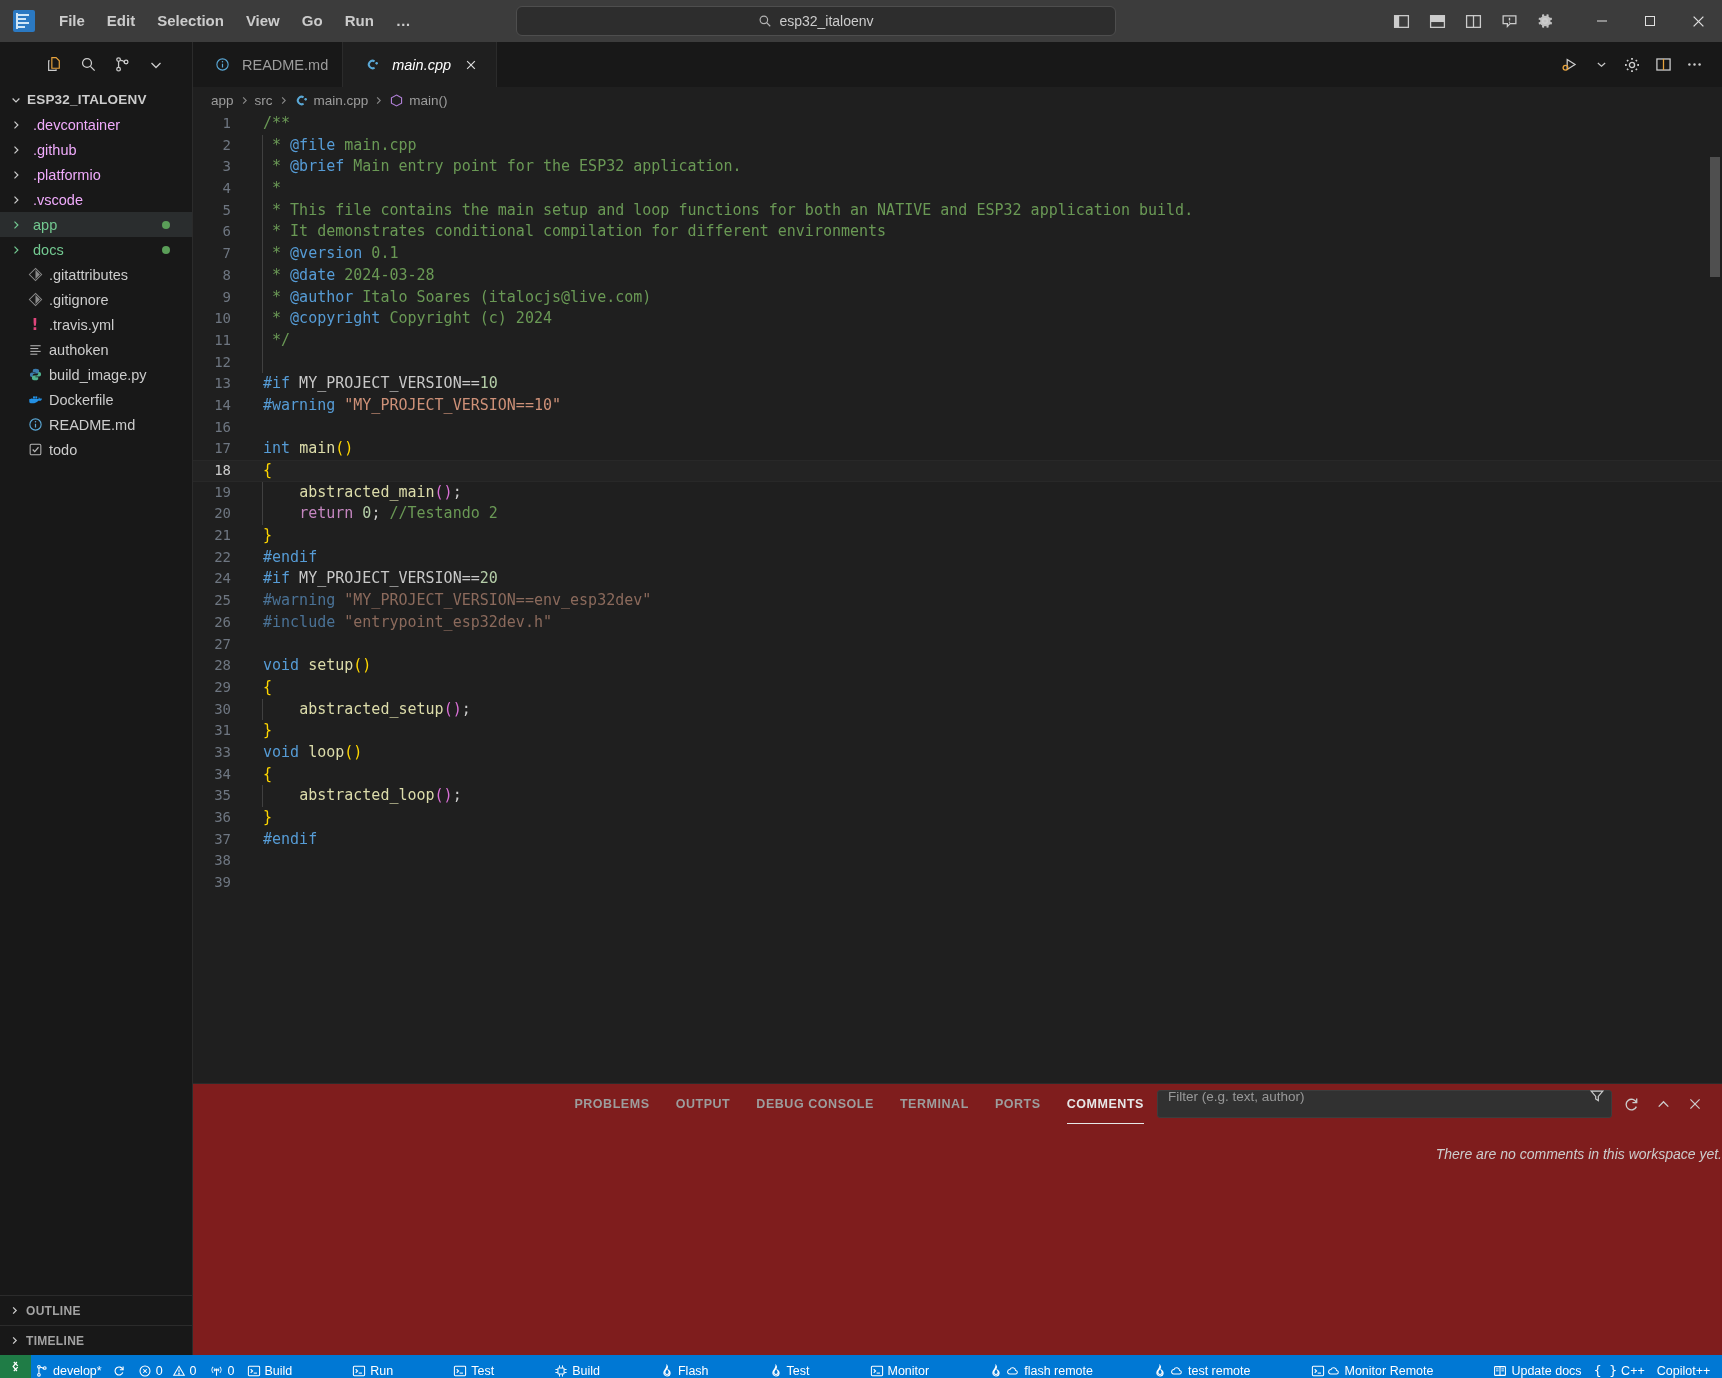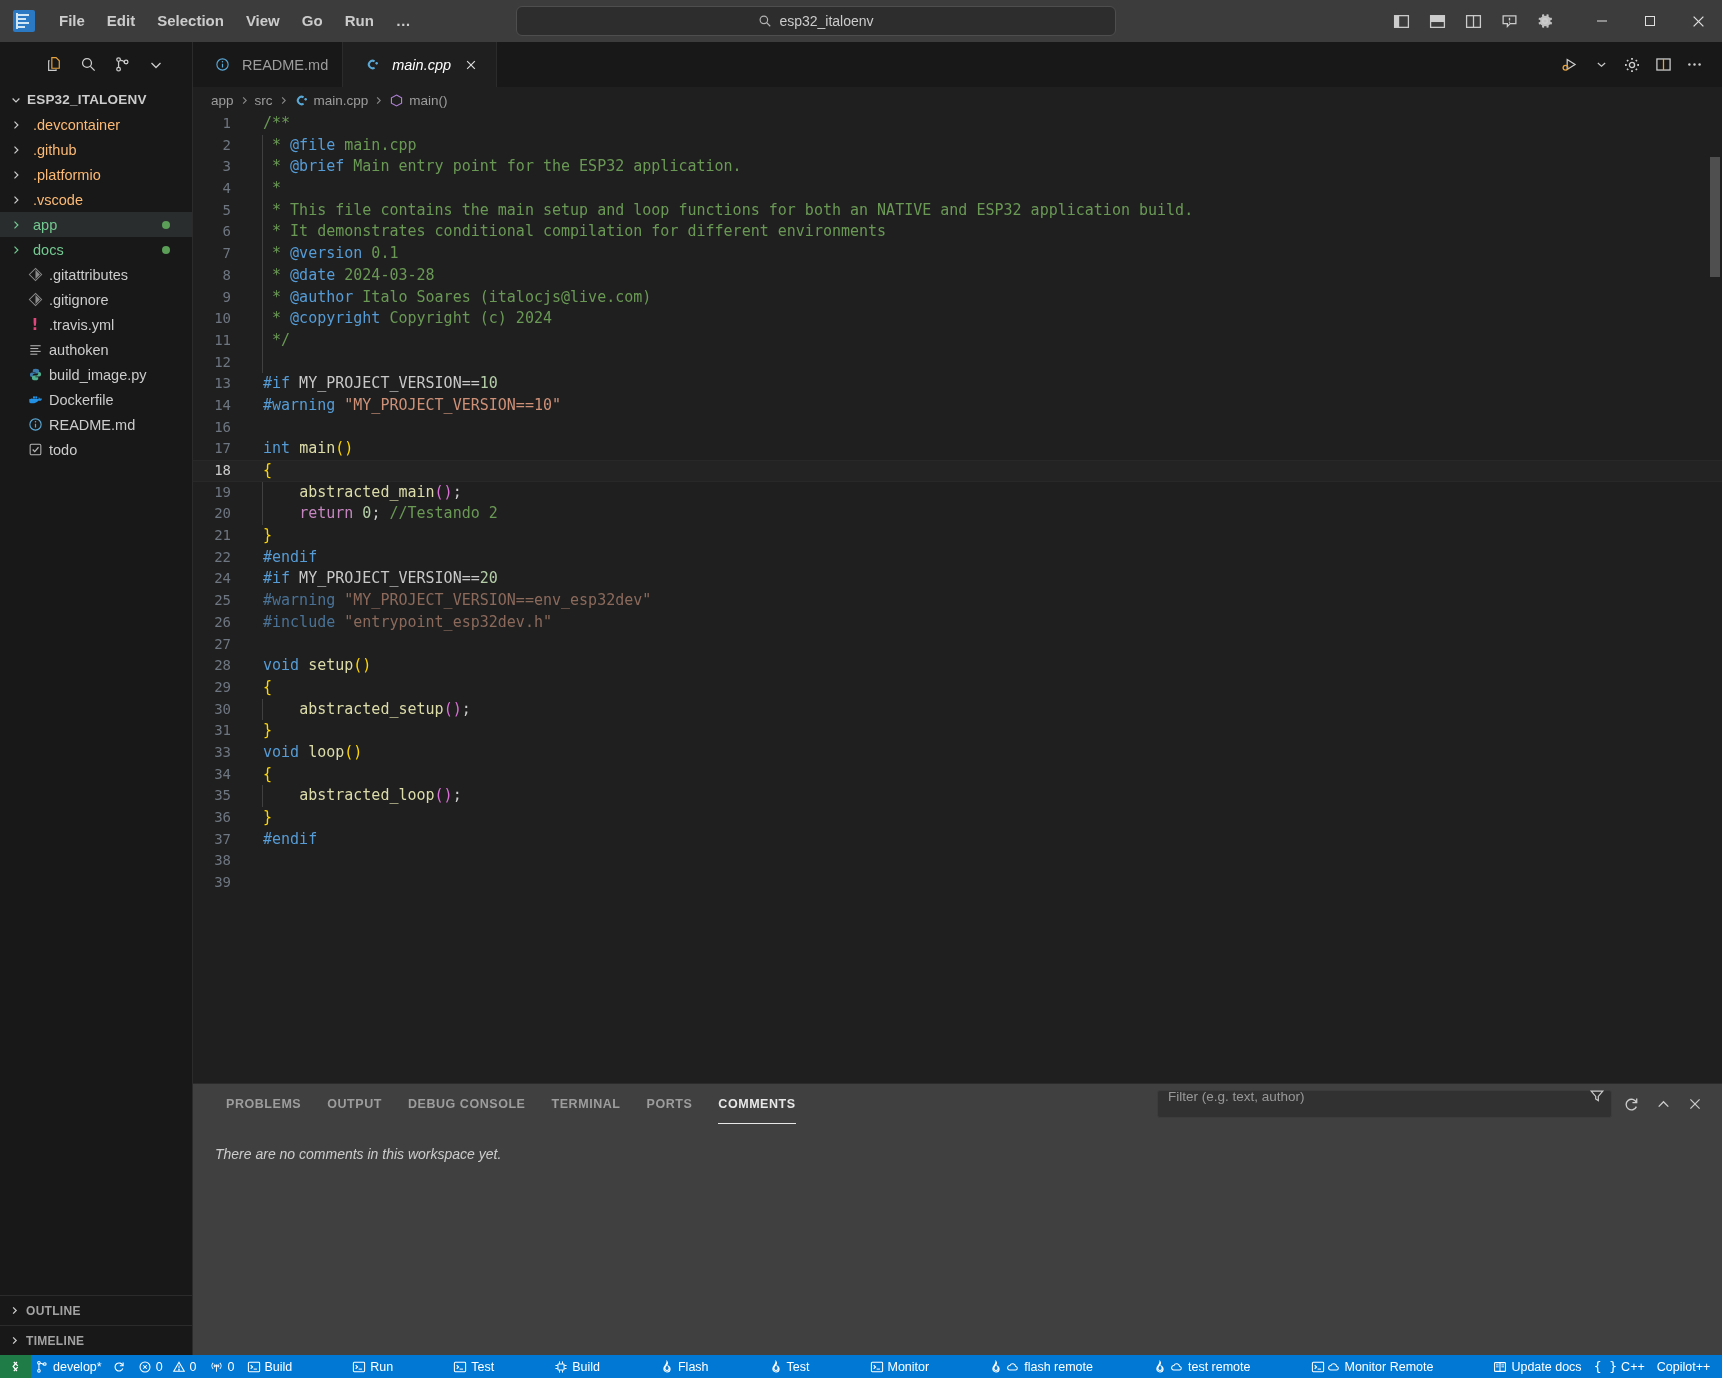--- a/index.html
+++ b/index.html
@@ -67,21 +67,21 @@
   .tree-row {
     height: 25px; display: flex; align-items: center; font-size: 14.5px;
     color: #cccccc; padding-left: 8px; position: relative; white-space: nowrap;
   }
   .tree-row.root { font-weight: bold; font-size: 13.5px; letter-spacing: .2px; }
   .tree-row.selected { background: #2a2d2e; }
   .chev { width: 16px; display:inline-flex; align-items:center; justify-content:center; color:#cccccc; flex:0 0 16px;}
   .chev svg { display:block; }
   .ficon { width: 22px; display:inline-flex; align-items:center; justify-content:center; flex:0 0 22px; }
   .lbl { margin-left: 3px; }
-  .lbl.dim { color: #fdba74; }
+  .lbl.dim { color: #f0abfc; }
   .lbl.green { color: #73c991; }
   .dot-badge { position: absolute; right: 22px; width: 8px; height: 8px; border-radius:50%; background: #5a9e58; }
 
   .sb-section {
     height: 30px; display: flex; align-items: center; gap: 4px;
     border-top: 1px solid #2b2b2b; font-size: 12px; font-weight: bold; color: #a3a3a3;
     padding-left: 6px; letter-spacing: .3px;
   }
 
   
@@ -134,21 +134,21 @@
   .tk-p2     { color: #da70d6; }
   .tk-ctl    { color: #c586c0; }
   .tk-macro  { color: #c8c8c8; }
 
   .scrollbar-v {
     position: absolute; right: 0; top: 0; width: 14px; height: 100%;
   }
   .scroll-thumb { position:absolute; right:2px; top: 44px; width:10px; height:120px; background:#4f4f4f; border-radius:0; }
 
   
-  .panel { height: 272px; flex: 0 0 272px; background: #404040; border-top: 1px solid #2b2b2b; display:flex; flex-direction:column;}
+  .panel { height: 272px; flex: 0 0 272px; background: #7f1d1d; border-top: 1px solid #2b2b2b; display:flex; flex-direction:column;align-items:flex-end;}
   .panel-head { height: 40px; display: flex; align-items: stretch; padding-left: 20px; }
   .ptab {
     display:flex; align-items:center; font-size: 12.5px; font-weight: bold; letter-spacing: .55px;
     color: #9d9d9d; padding: 0 13px; position: relative; text-transform: uppercase;
   }
   .ptab.active { color: #e7e7e7; }
   .ptab.active:after {
     content:""; position:absolute; left: 13px; right: 13px; bottom: 0; height: 1.5px; background: #e7e7e7;
   }
   .panel-actions { margin-left: auto; display: flex; align-items: center; gap: 6px; padding-right: 14px; }
@@ -163,21 +163,21 @@
   .filter-box input::placeholder { color: #989898; }
   .p-ico { width: 26px; height:26px; display:flex; align-items:center; justify-content:center; border-radius:4px;}
   .panel-body { flex:1 1 auto; padding: 22px 0 0 22px; font-size: 14px; color: #cccccc; font-style: italic; }
 
   
   .statusbar {
     height: 23px; flex: 0 0 23px; background: #0078d4; display: flex; align-items: center;
     font-size: 12.5px; color: #ffffff; overflow: hidden; white-space: nowrap;
   }
   .sb-remote { background: #1f7c46; height: 23px; display:flex; align-items:center; padding: 0 8px; }
-  .sb-cell { display: flex; align-items: center; gap: 4px; padding: 0 6px; height: 23px; }
+  .sb-cell { display: flex; align-items: flex-end; gap: 4px; padding: 0 6px; height: 23px; }
   .sb-right { margin-left: auto; display:flex; align-items:center; }
   .sb-gap { padding-left: 4px; }
 
   svg { display: block; }
 </style>
 </head>
 <body>
 
 <div class="app">
 

